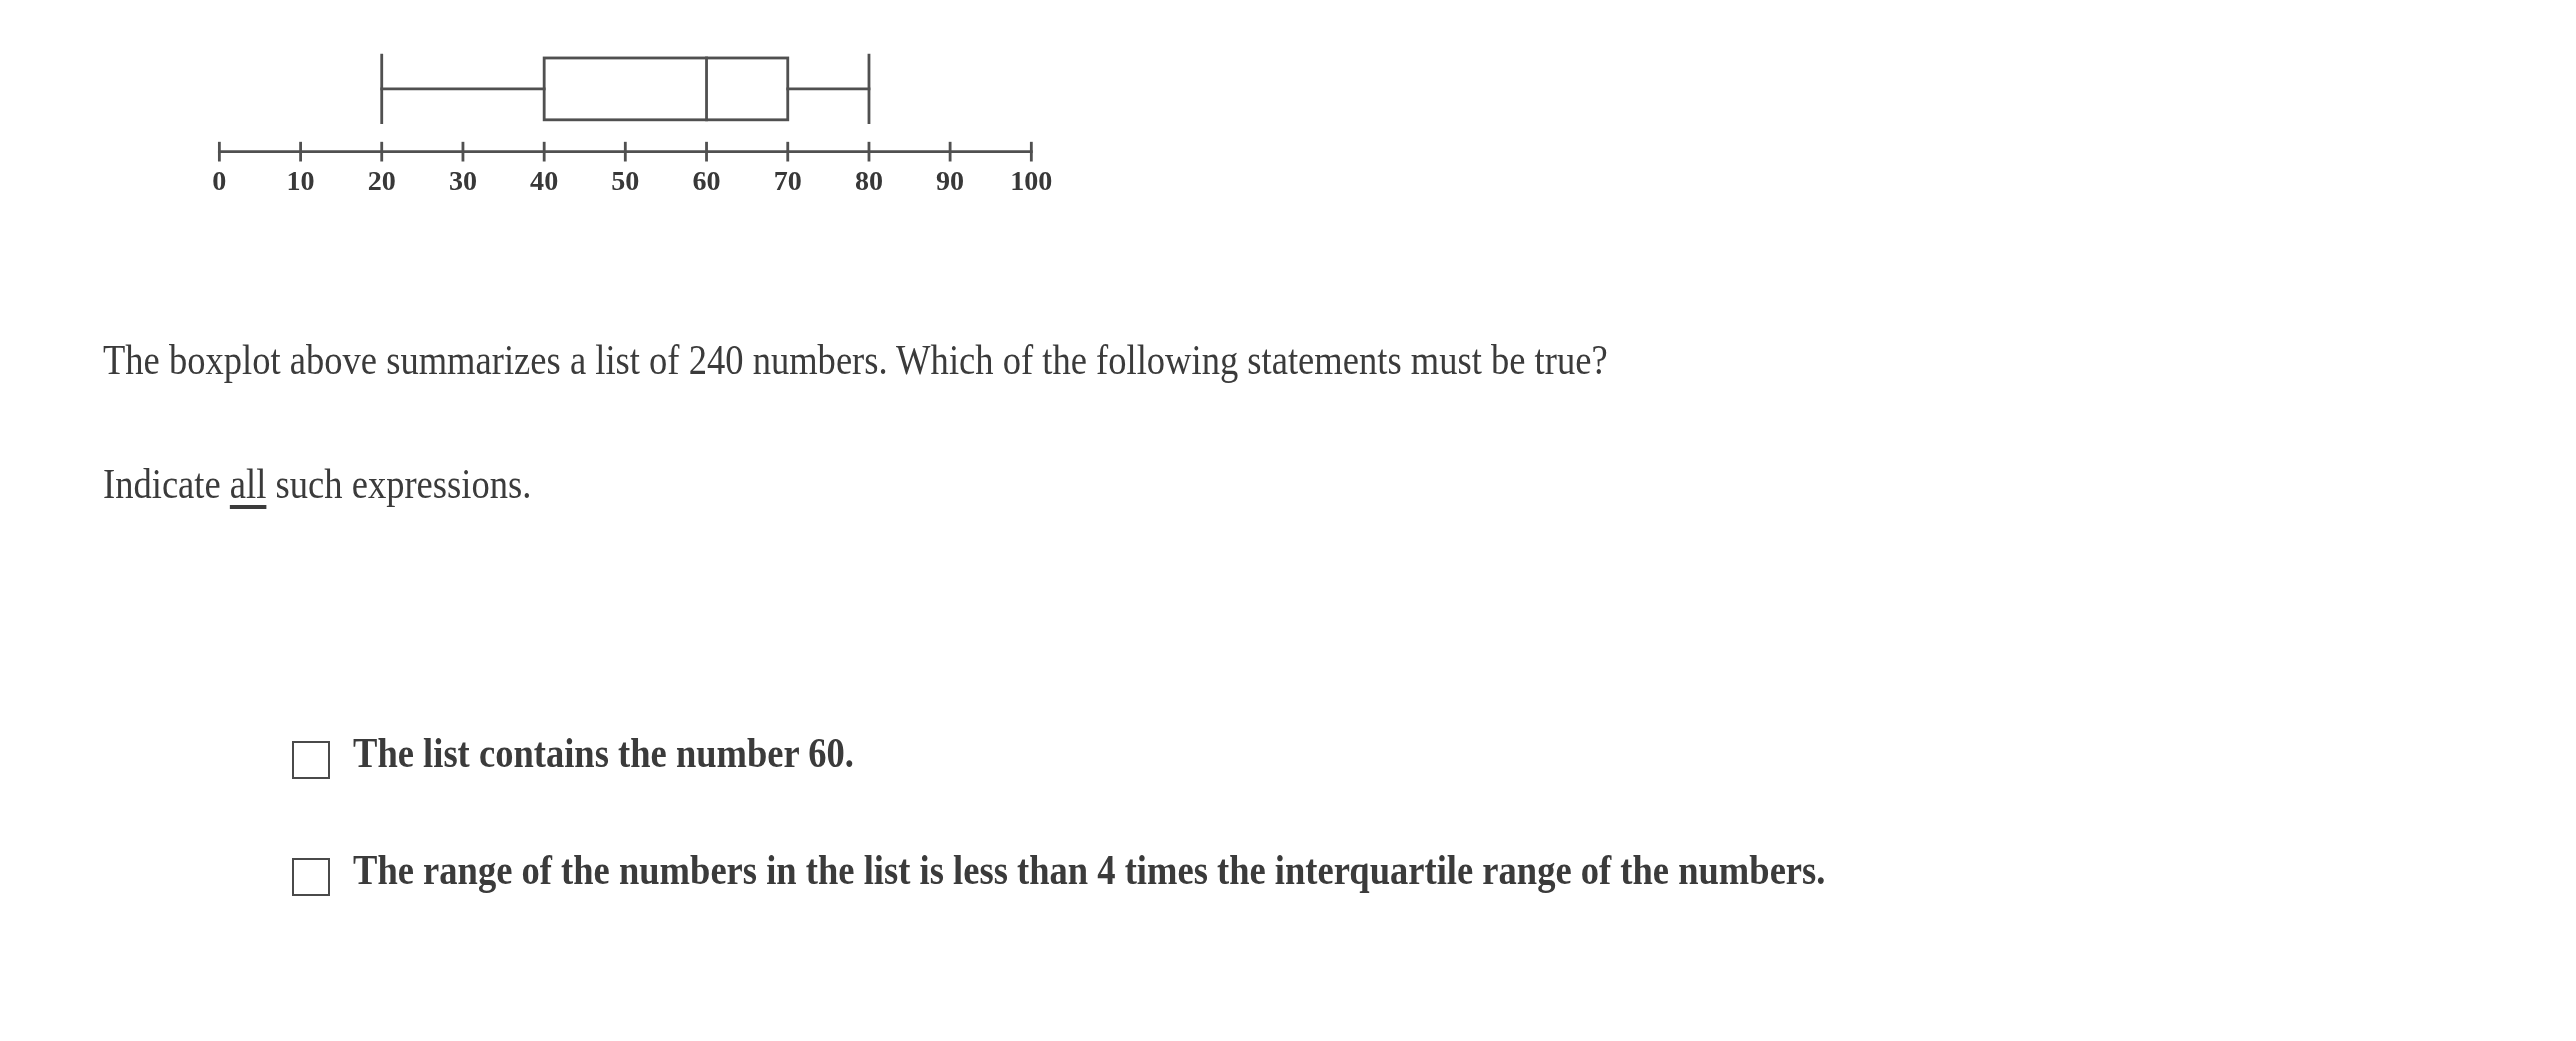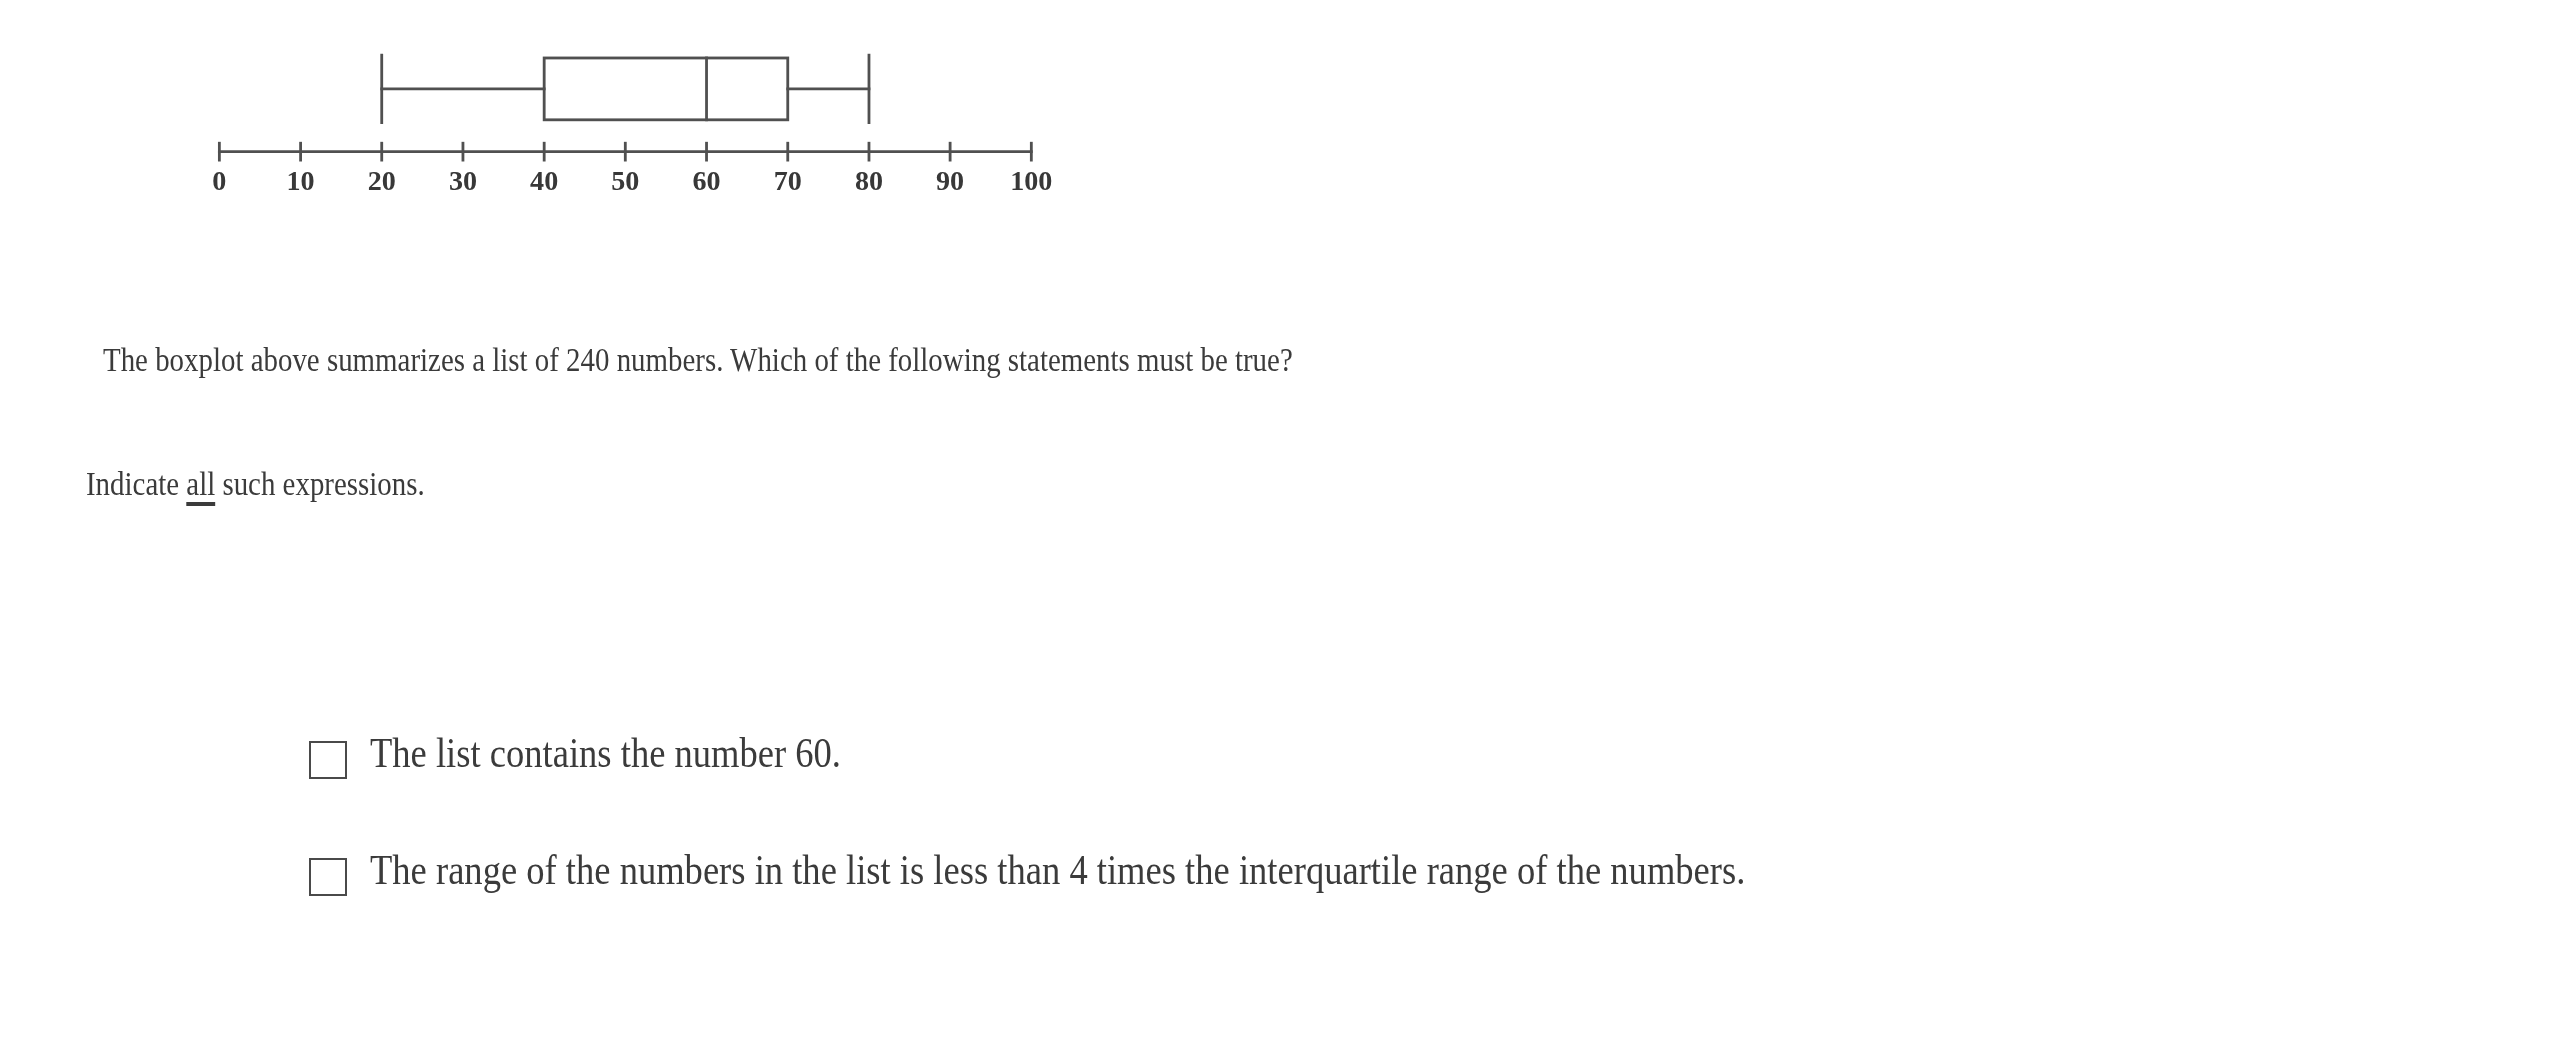--- a/index.html
+++ b/index.html
@@ -28,46 +28,47 @@
     font-family: "Liberation Serif", "DejaVu Serif", serif;
     font-size: 30px;
     font-weight: bold;
     fill: var(--tick_label, #383838);
     text-anchor: middle;
   }
 
   
   .txt {
     position: absolute;
-    font-size: 34px;
+    font-size: 43px;
     line-height: 43px;
     color: var(--text, #3b3b3b);
     white-space: nowrap;
   }
   .squeeze {
     display: inline-block;
     transform: scaleX(0.85);
     transform-origin: 0 0;
     white-space: pre;
   }
   .question    { left: 103px; top: 338px; }
-  .instruction { left: 86px; top: 462px; }
+  .instruction { left: 103px; top: 462px; }
   .u {
     text-decoration: underline;
     text-decoration-thickness: 3.8px;
     text-underline-offset: 6.6px;
   }
 
   
   .option-row {
     position: absolute;
-    left: 309px;
+    left: 292px;
     display: flex;
     align-items: flex-start;
     cursor: pointer;
+    font-weight: bold;
   }
   .cb {
     display: inline-block;
     flex: 0 0 auto;
     width: 34px;
     height: 34px;
     border: 2.8px solid var(--checkbox_border, #4a4a4a);
     background: #ffffff;
     cursor: pointer;
   }

